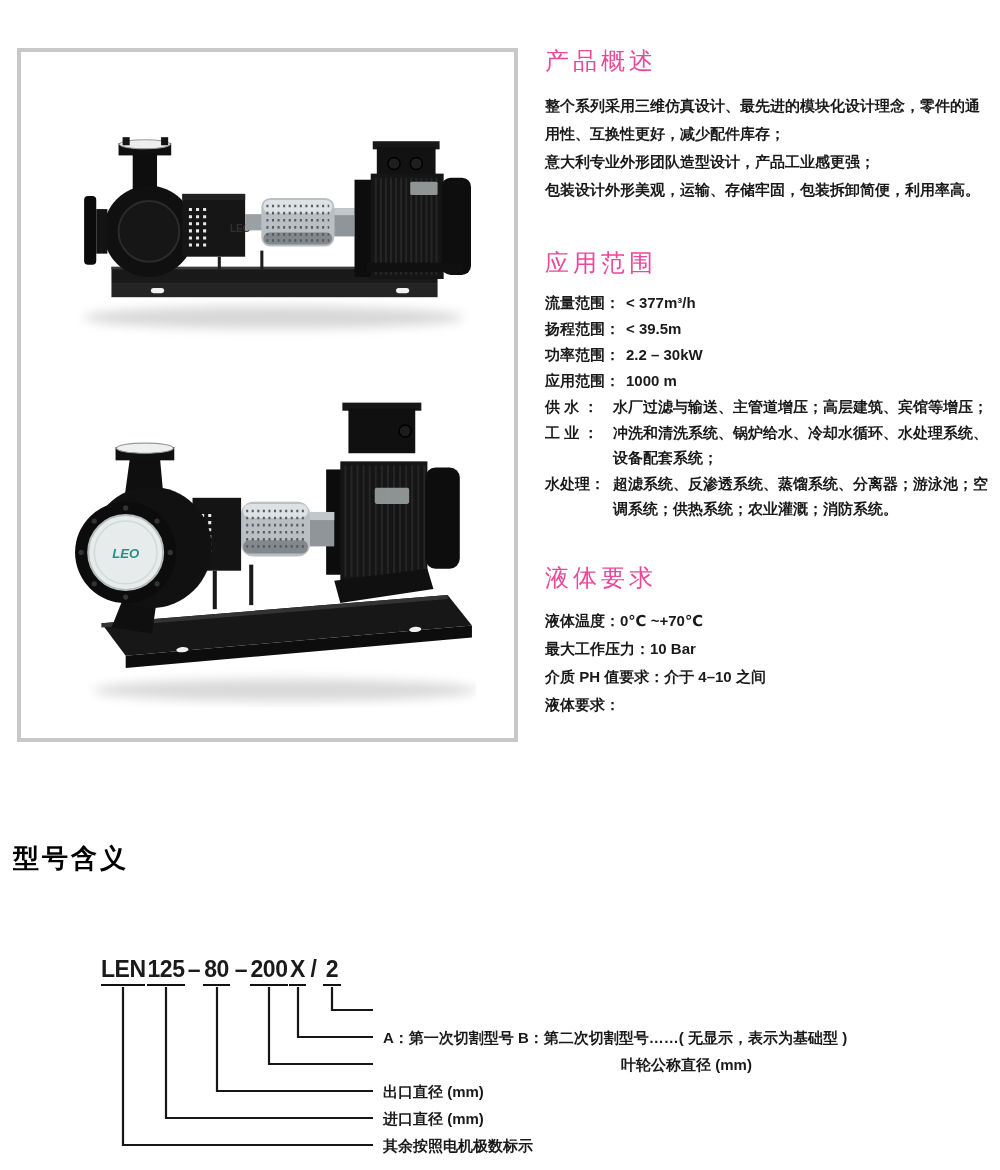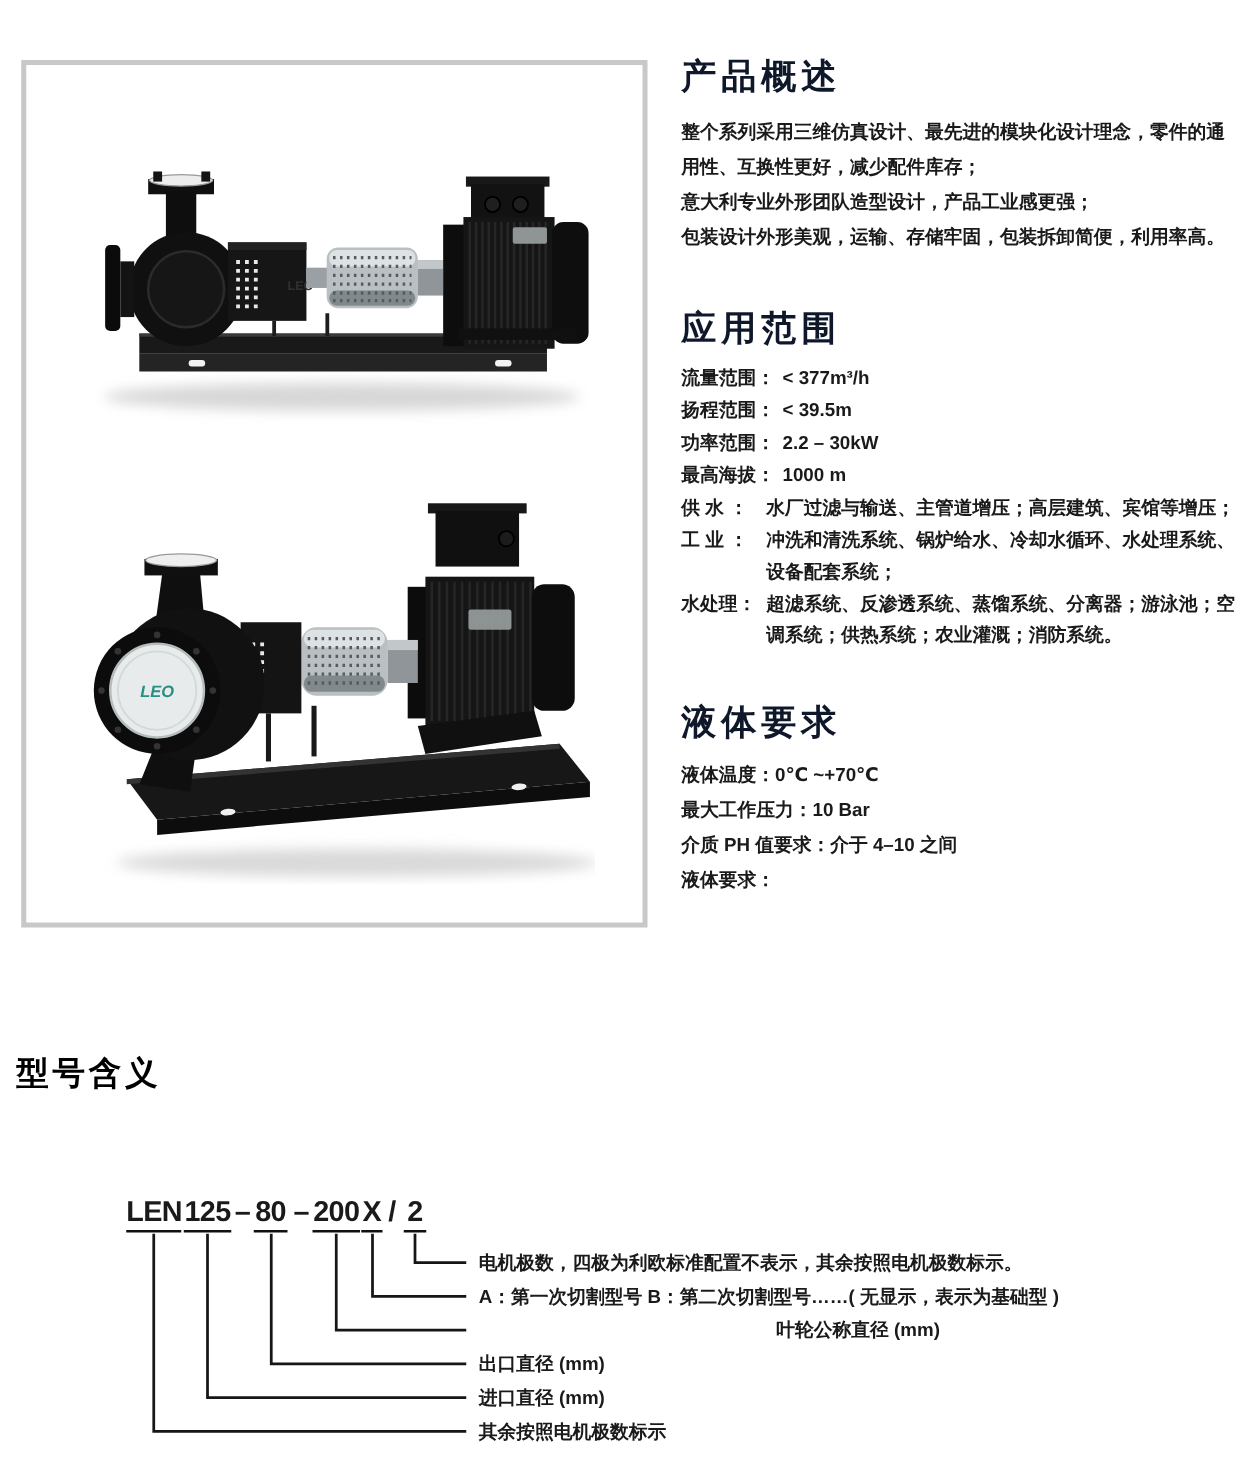--- a/index.html
+++ b/index.html
@@ -16,21 +16,21 @@
     position:absolute; left:17px; top:48px; width:501px; height:694px;
     border:4px solid #c8c8c8; background:#fff;
   }
   .pump-svg { position:absolute; }
   .pump1 { left:55px; top:82px;  width:395px; height:215px; }
   .pump2 { left:50px; top:350px; width:405px; height:305px; }
 
   
   .right-col { position:absolute; left:545px; top:46px; width:447px; }
   h2.sec {
-    color:#0f172a; font-size:28px; font-weight:bold;
+    color:#ec4899; font-size:24px; font-weight:normal;
     letter-spacing:4px; line-height:30px;
   }
   .h-overview { margin-bottom:16px; }
   .h-apply    { margin-bottom:12px; }
   .h-liquid   { margin-bottom:14px; }
   .para { font-size:15px; font-weight:bold; line-height:28px; margin-bottom:44px; }
   .specs { font-size:15px; font-weight:bold; line-height:26px; }
   .spec-row .v { margin-left:6px; }
   .uses { font-size:15px; font-weight:bold; line-height:25.5px; margin-bottom:41px; }
   .use-row { display:flex; }
@@ -227,21 +227,21 @@
       <div>整个系列采用三维仿真设计、最先进的模块化设计理念，零件的通用性、互换性更好，减少配件库存；</div>
       <div>意大利专业外形团队造型设计，产品工业感更强；</div>
       <div>包装设计外形美观，运输、存储牢固，包装拆卸简便，利用率高。</div>
     </div>
 
     <h2 class="sec h-apply">应用范围</h2>
     <div class="specs">
       <div class="spec-row"><span>流量范围：</span><span class="v">&lt; 377m³/h</span></div>
       <div class="spec-row"><span>扬程范围：</span><span class="v">&lt; 39.5m</span></div>
       <div class="spec-row"><span>功率范围：</span><span class="v">2.2 – 30kW</span></div>
-      <div class="spec-row"><span>最高海拔：</span><span class="v">1000 m</span></div>
+      <div class="spec-row"><span>应用范围：</span><span class="v">1000 m</span></div>
     </div>
     <div class="uses">
       <div class="use-row">
           <span class="lbl">供 水 ：</span>
           <span class="txt">水厂过滤与输送、主管道增压；高层建筑、宾馆等增压；</span>
         </div>
       <div class="use-row">
           <span class="lbl">工 业 ：</span>
           <span class="txt">冲洗和清洗系统、锅炉给水、冷却水循环、水处理系统、设备配套系统；</span>
         </div>
@@ -277,21 +277,20 @@
       <g fill="none" stroke="#161616" stroke-width="2.2">
         <polyline points="237,41 237,64 278,64"></polyline>
         <polyline points="203,41 203,91 278,91"></polyline>
         <polyline points="174,41 174,118 278,118"></polyline>
         <polyline points="122,41 122,145 278,145"></polyline>
         <polyline points="71,41 71,172 278,172"></polyline>
         <polyline points="28,41 28,199 278,199"></polyline>
       </g>
     </svg>
 
-    <div class="dg-label dg-l0">电机极数，四极为利欧标准配置不表示，其余按照电机极数标示。</div>
     <div class="dg-label dg-l1">A：第一次切割型号  B：第二次切割型号……( 无显示，表示为基础型 )</div>
     <div class="dg-label dg-l2">叶轮公称直径 (mm)</div>
     <div class="dg-label dg-l3">出口直径 (mm)</div>
     <div class="dg-label dg-l4">进口直径 (mm)</div>
     <div class="dg-label dg-l5">其余按照电机极数标示</div>
   </div>
 
 </div>
 
 </body></html>

